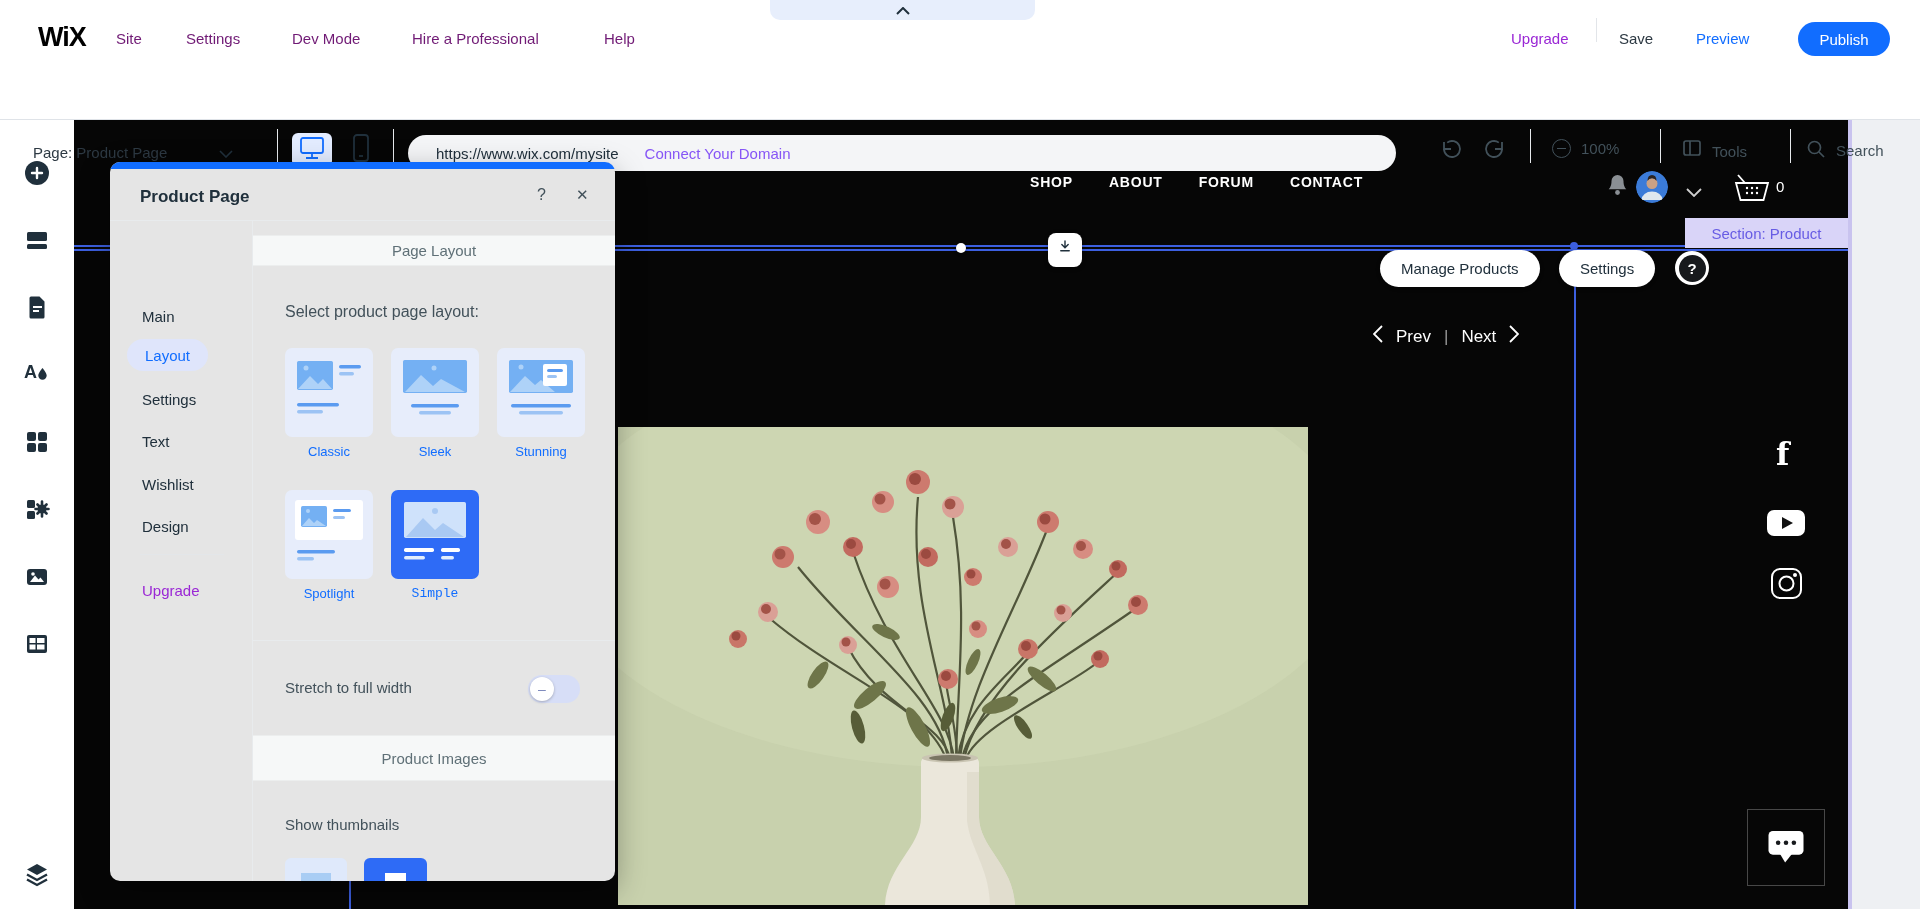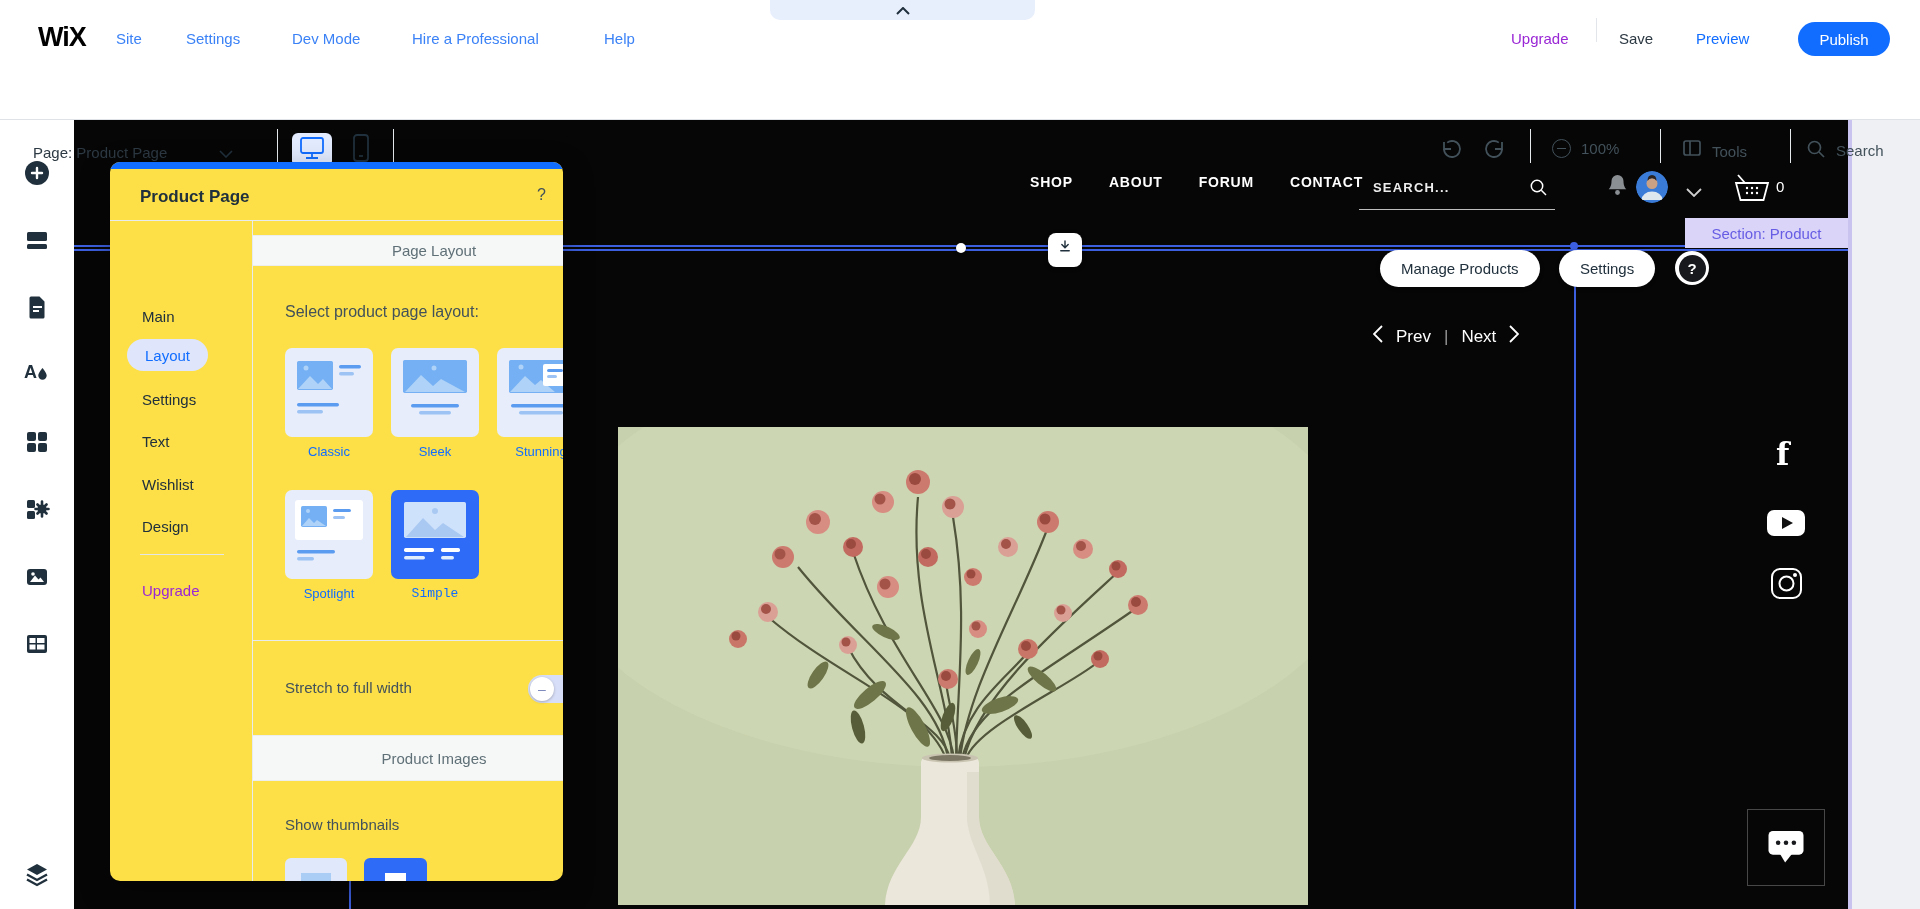--- a/index.html
+++ b/index.html
@@ -5,21 +5,21 @@
   html,body{margin:0;padding:0;background:#dfe3e8;}
   #app{position:relative;width:1920px;height:909px;overflow:hidden;background:#fff;
        font-family:"Liberation Sans",sans-serif;color:#2d3943;cursor:default;}
   #app *{box-sizing:border-box;}
   [data-interactable="true"]{cursor:pointer;}
 
   
   .topbar{position:absolute;left:0;top:0;width:1920px;height:60px;background:#fff;
           border-bottom:1px solid #e3e6ea;z-index:20;}
   .logo{position:absolute;left:38px;top:22px;font-size:27px;font-weight:800;letter-spacing:-1px;color:#000;}
-  .top-menu{position:absolute;top:30px;font-size:15px;color:#3b82f6;}
+  .top-menu{position:absolute;top:30px;font-size:15px;color:#701a75;}
   .tm0{left:116px;} .tm1{left:186px;} .tm2{left:292px;} .tm3{left:412px;} .tm4{left:604px;}
   .top-upgrade{position:absolute;left:1511px;top:30px;font-size:15px;color:#9a27d5;}
   .tb-div{position:absolute;left:1596px;top:18px;width:1px;height:24px;background:#e2e5e9;}
   .top-save{position:absolute;left:1619px;top:30px;font-size:15px;}
   .top-preview{position:absolute;left:1696px;top:30px;font-size:15px;color:#116dff;}
   .publish{position:absolute;left:1798px;top:22px;width:92px;height:34px;border:none;border-radius:17px;
            background:#116dff;color:#fff;font-size:15px;font-family:inherit;}
   .collapse-tab{position:absolute;left:770px;top:0;width:265px;height:20px;background:#e7eefc;
                 border-radius:0 0 10px 10px;z-index:40;display:flex;align-items:center;justify-content:center;}
 
@@ -85,21 +85,21 @@
   .soc-yt{position:absolute;left:1692px;top:389px;}
   .soc-ig{position:absolute;left:1696px;top:447px;}
   .chat-outline{position:absolute;left:1673px;top:689px;width:78px;height:77px;border:1px solid #474747;}
   .chat-btn{position:absolute;left:1686px;top:701px;width:52px;height:52px;display:flex;align-items:center;justify-content:center;}
 
   
   .gutter{position:absolute;left:1848px;top:120px;width:72px;height:789px;background:#eef0f3;
           border-left:4px solid #c9c3ef;z-index:5;}
 
   
-  .panel{position:absolute;left:110px;top:162px;width:453px;height:719px;background:#fde047;border-radius:10px;
+  .panel{position:absolute;left:110px;top:162px;width:505px;height:719px;background:#e5e5e5;border-radius:10px;
          box-shadow:0 10px 30px rgba(0,0,0,.35);z-index:30;overflow:hidden;}
   .panel-accent{position:absolute;left:0;top:0;width:100%;height:7px;background:#116dff;}
   .panel-title{position:absolute;left:30px;top:25px;font-size:17px;font-weight:700;color:#20303c;}
   .panel-help{position:absolute;left:427px;top:24px;font-size:16px;color:#42515a;}
   .panel-close{position:absolute;left:466px;top:24px;font-size:15px;color:#42515a;}
   .panel-hdiv{position:absolute;left:0;top:58px;width:100%;height:1px;background:#e8ebed;}
   .panel-nav{position:absolute;left:0;top:58px;width:143px;height:661px;border-right:1px solid #e8ebed;}
   .pn-item{position:absolute;left:32px;font-size:15px;color:#20303c;}
   .pn-pill{position:absolute;left:17px;top:119px;width:81px;height:32px;border-radius:16px;background:#dfe5fb;
            color:#116dff;display:flex;align-items:center;justify-content:center;font-size:15px;}
@@ -173,20 +173,24 @@
     </div>
     <div class="dev-phone" data-interactable="true">
       <span data-interactable="false">
         <svg width="22" height="30" viewBox="0 0 22 30">
             <rect x="4" y="2" width="14" height="26" rx="3" fill="none" stroke="#20303c" stroke-width="1.8"></rect>
             <path d="M9 23 h4" stroke="#20303c" stroke-width="1.8"></path>
           </svg>
       </span>
     </div>
     <div class="t2-div" style="left:393px" data-interactable="false"></div>
+    <div class="url-pill" data-interactable="true">
+      <span class="url-text" data-interactable="false">https://www.wix.com/mysite</span>
+      <span class="url-link" data-interactable="true">Connect Your Domain</span>
+    </div>
     <span class="undo" data-interactable="true">
       <svg width="22" height="20" viewBox="0 0 22 20">
           <path d="M4 3 v7 h7" fill="none" stroke="#42515a" stroke-width="1.8"></path>
           <path d="M4 10 a8 8 0 1 0 3.2 -6.4" fill="none" stroke="#42515a" stroke-width="1.8"></path>
         </svg>
     </span>
     <span class="redo" data-interactable="true">
       <svg width="22" height="20" viewBox="0 0 22 20">
           <g transform="scale(-1,1) translate(-22,0)">
             <path d="M4 3 v7 h7" fill="none" stroke="#42515a" stroke-width="1.8"></path>
@@ -291,29 +295,20 @@
         </svg>
       </div>
     </div>
 
   <div class="canvas" data-interactable="false">
     <div class="site-nav" data-interactable="false">
       <span data-interactable="true">SHOP</span>
       <span data-interactable="true">ABOUT</span>
       <span data-interactable="true">FORUM</span>
       <span data-interactable="true">CONTACT</span>
-    </div>
-    <div class="search-box" data-interactable="true">
-      <span class="search-ph" data-interactable="false">SEARCH...</span>
-      <span class="mag" data-interactable="true">
-        <svg width="20" height="20" viewBox="0 0 20 20">
-            <circle cx="8" cy="8" r="5.7" fill="none" stroke="#fff" stroke-width="1.5"></circle>
-            <path d="M12.3 12.3 L17 17" stroke="#fff" stroke-width="1.5"></path>
-          </svg>
-      </span>
     </div>
     <span class="bell" data-interactable="true">
       <svg width="23" height="25" viewBox="0 0 23 25">
           <path d="M11.5 2 a6 6 0 0 1 6 6 c0 5 1.7 7.2 2.8 8.3 H2.7 C3.8 15.2 5.5 13 5.5 8 a6 6 0 0 1 6-6Z" fill="#8a8f94"></path>
           <circle cx="11.5" cy="19.5" r="2.4" fill="#8a8f94"></circle>
         </svg>
     </span>
     <span class="avatar" data-interactable="true">
       <svg width="32" height="32" viewBox="0 0 32 32">
           <circle cx="16" cy="16" r="16" fill="#3b7bd8"></circle>

